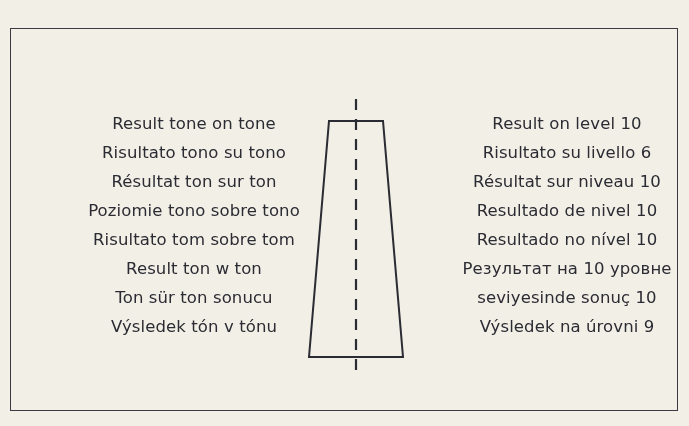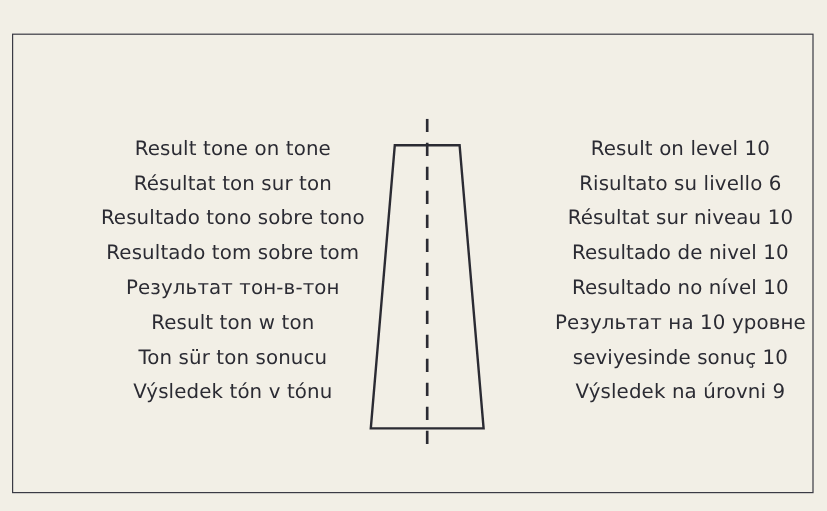--- a/index.html
+++ b/index.html
@@ -47,24 +47,24 @@
   }
   #shape-wrap svg { display: block; }
 </style>
 </head>
 <body>
 
 <div id="frame">
 
   <div id="col-left" class="col">
     <div class="line">Result tone on tone</div>
+    <div class="line">Risultato tono su tono</div>
     <div class="line">Résultat ton sur ton</div>
-    <div class="line">Resultado tono sobre tono</div>
-    <div class="line">Resultado tom sobre tom</div>
-    <div class="line">Результат тон-в-тон</div>
+    <div class="line">Poziomie tono sobre tono</div>
+    <div class="line">Risultato tom sobre tom</div>
     <div class="line">Result ton w ton</div>
     <div class="line">Ton sür ton sonucu</div>
     <div class="line">Výsledek tón v tónu</div>
   </div>
 
   <div id="shape-wrap">
     <svg width="130" height="280" viewBox="0 0 130 280" xmlns="http://www.w3.org/2000/svg">
       <polygon points="38,22 92,22 112,258 18,258" fill="none" stroke="#2b2b33" stroke-width="2"></polygon>
       <line x1="65" y1="0" x2="65" y2="280" stroke="#2b2b33" stroke-width="2.2" stroke-dasharray="11 9"></line>
     </svg>

